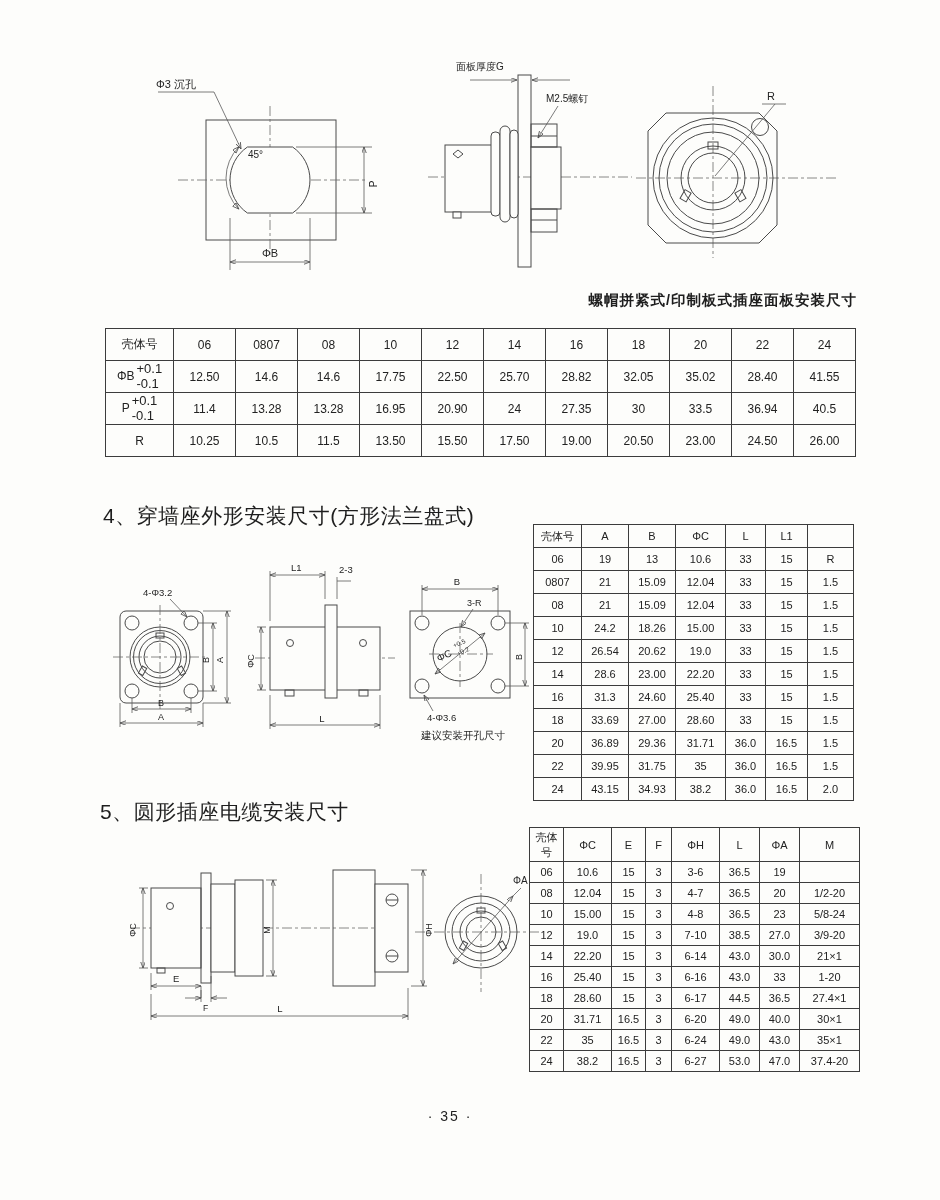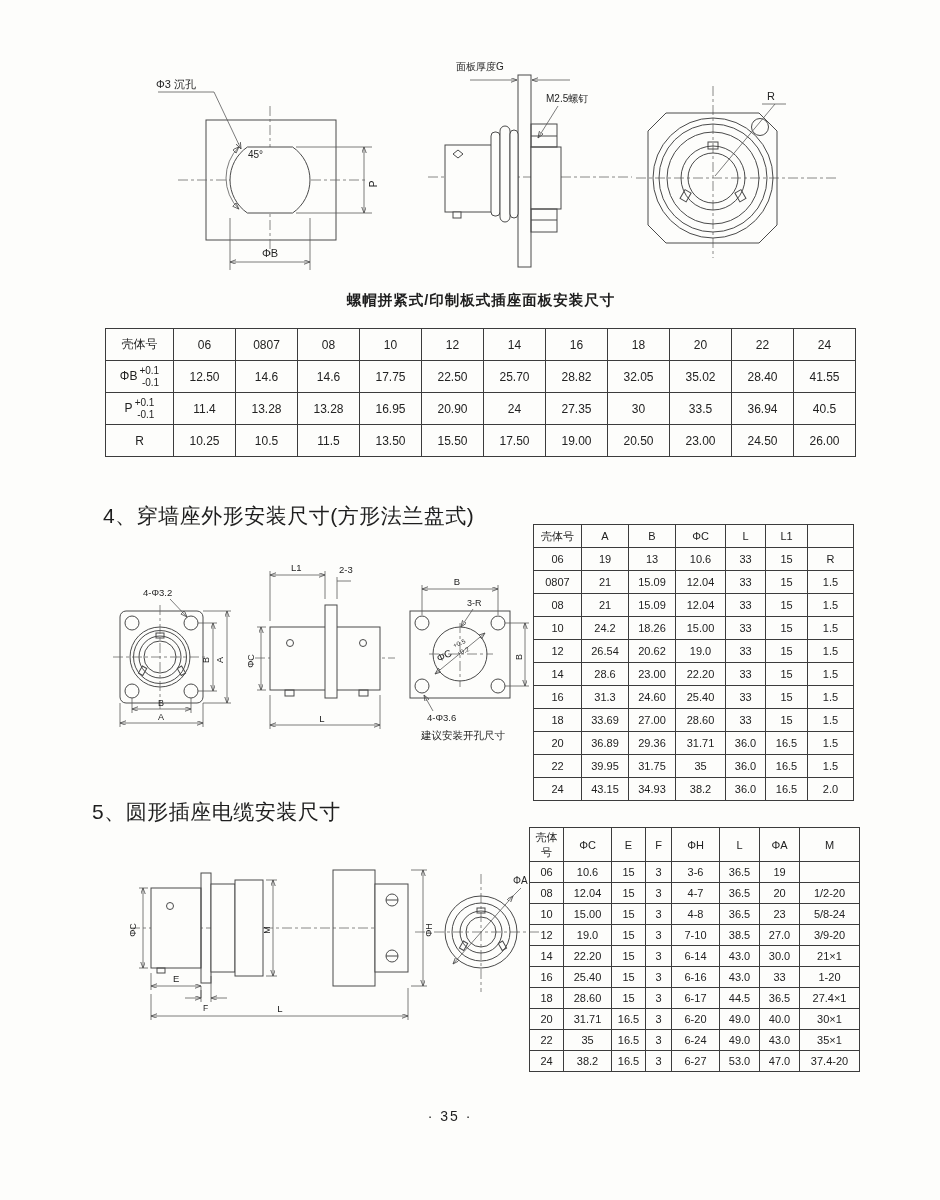--- a/index.html
+++ b/index.html
@@ -4,36 +4,36 @@
 <style>
   html,body{margin:0;padding:0;background:#d8d8d4;}
   .page{
     position:relative;width:940px;height:1200px;margin:0 auto;
     background:#fdfdfb;overflow:hidden;
     font-family:"Liberation Sans","DejaVu Sans",sans-serif;
     color:#242424;
   }
   .abs{position:absolute;}
   
-  .tbl-title{left:105px;top:291px;width:752px;text-align:center;font-size:14.5px;font-weight:bold;letter-spacing:1px;color:#1e1e1e;}
+  .tbl-title{left:105px;top:291px;width:752px;text-align:right;font-size:14.5px;font-weight:bold;letter-spacing:1px;color:#1e1e1e;}
   .sec-head{font-size:21px;color:#1e1e1e;letter-spacing:0.5px;}
   #sec4-head{left:103px;top:502px;}
-  #sec5-head{left:92px;top:798px;}
+  #sec5-head{left:100px;top:798px;}
   .page-num{left:0;top:1108px;width:900px;text-align:center;font-size:14px;color:#1e1e1e;letter-spacing:2px;}
   
   table{border-collapse:collapse;table-layout:fixed;border-radius:26px;}
   th,td{border:1px solid #3c3c3c;text-align:center;vertical-align:middle;font-weight:normal;padding:0 1px;color:#222;overflow:hidden;}
   #table1{left:105px;top:328px;font-size:12px;}
   #table1 tr{height:32px;}
   #table2{left:533px;top:524px;font-size:11px;}
   #table2 tr{height:23px;}
   #table3{left:529px;top:827px;font-size:11px;}
   #table3 thead tr{height:34px;}
   #table3 tbody tr{height:21px;}
-  .tol{display:inline-flex;flex-direction:column;font-size:10px;line-height:1.15;vertical-align:middle;margin-left:2px;text-align:left;align-items:flex-end;}
+  .tol{display:inline-flex;flex-direction:column;font-size:13px;line-height:1.15;vertical-align:middle;margin-left:2px;text-align:left;}
   
   svg line,svg path,svg rect,svg circle,svg ellipse,svg polygon,svg polyline{stroke:#4a4a4a;fill:none;stroke-width:1;}
   svg .dim{stroke:#5a5a5a;stroke-width:0.8;}
   svg .cl{stroke:#6a6a6a;stroke-width:0.8;stroke-dasharray:10 3 3 3;}
   svg .fillbg{fill:#fdfdfb;}
   svg text{stroke:none;fill:#242424;font-family:"Liberation Sans","DejaVu Sans",sans-serif;}
 </style>
 </head>
 <body>
 

